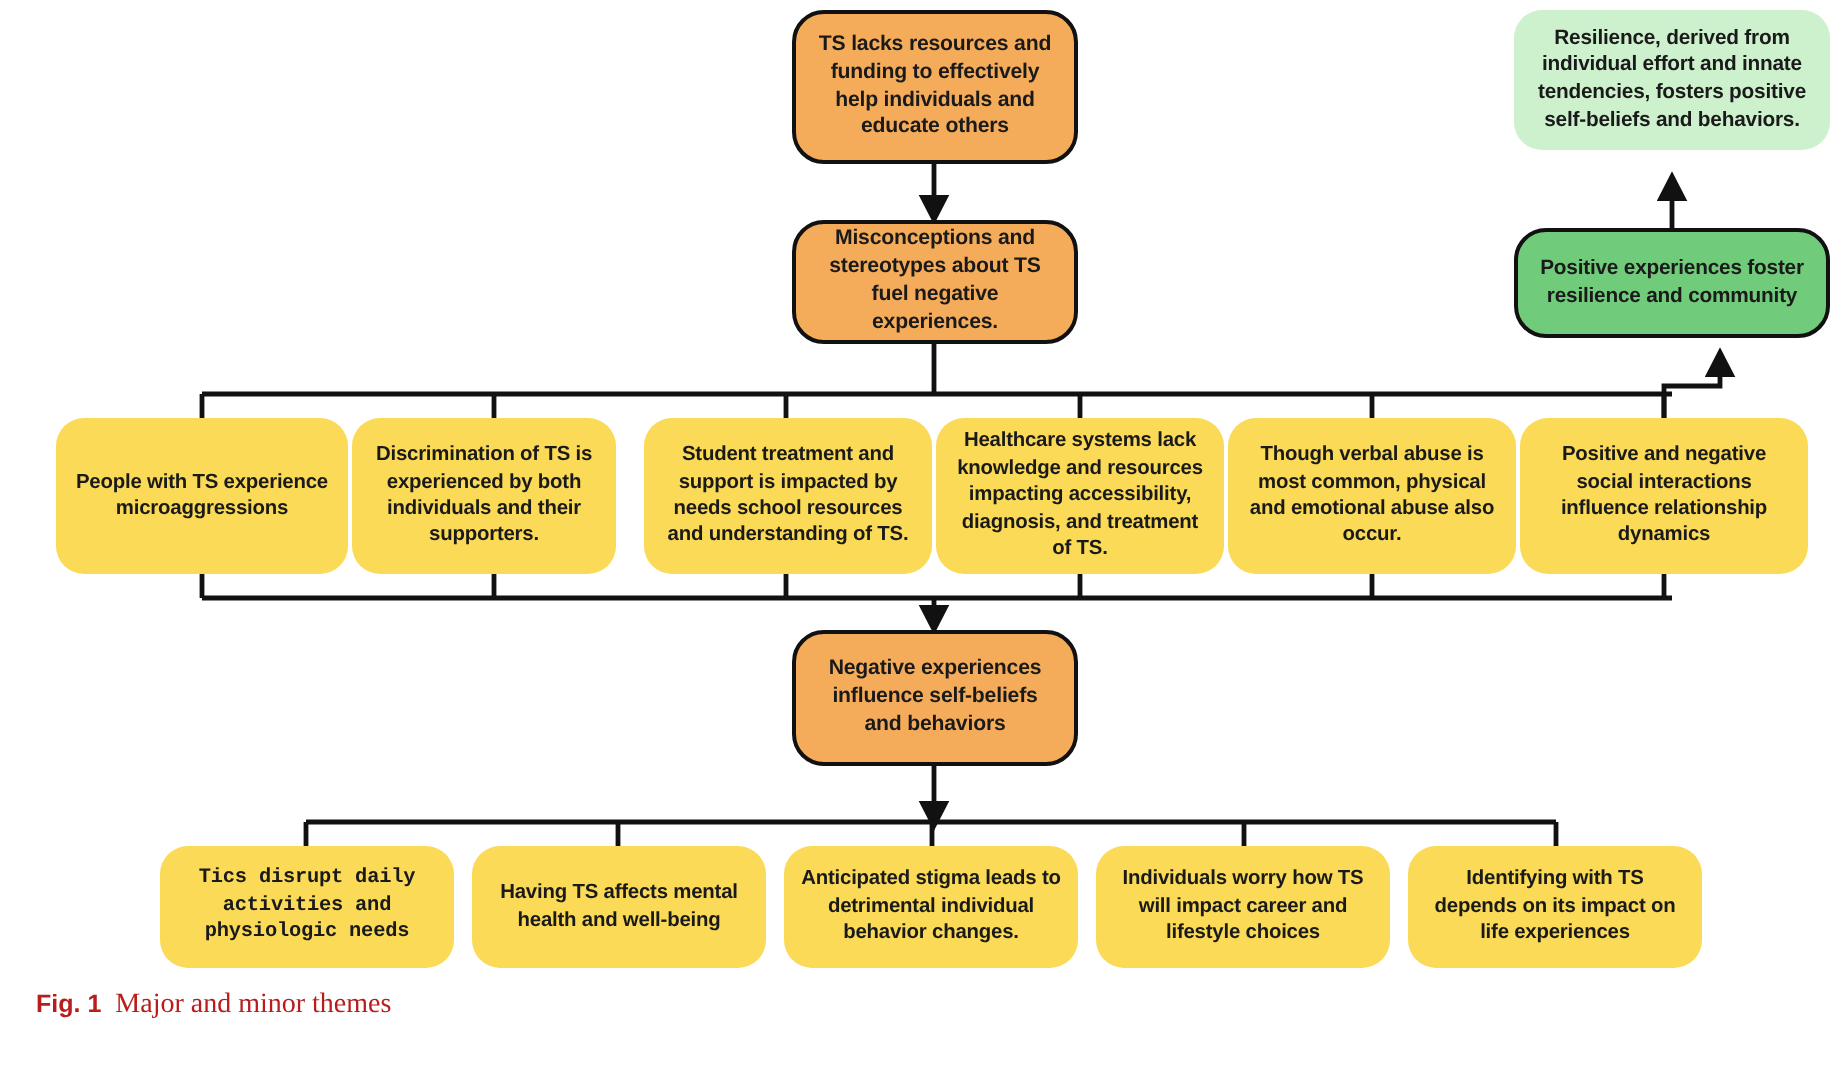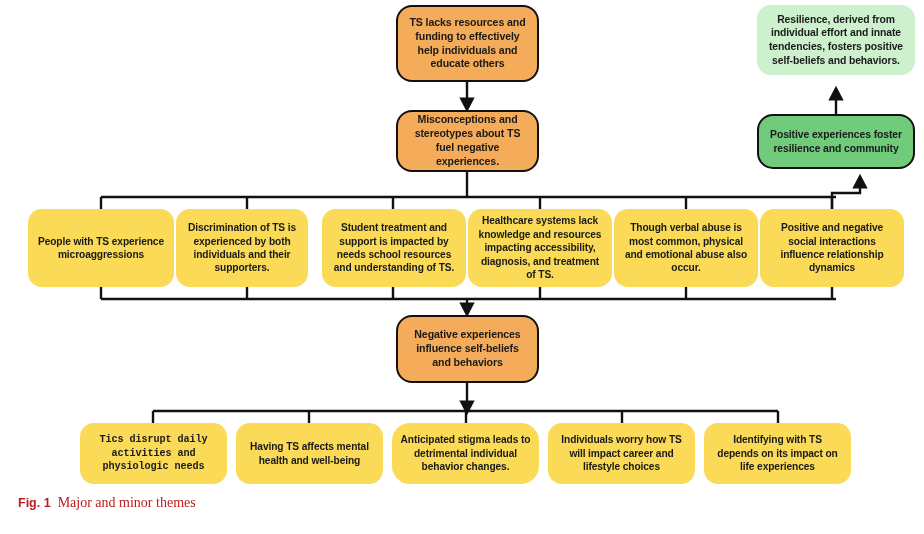--- a/index.html
+++ b/index.html
@@ -181,21 +181,21 @@
     </div>
 
     <div class="node yellow plain" style="left:80px; top:423px; width:147px; height:61px; font-size:10.2px;font-family:Liberation Mono, monospace;">
       <span class="node-text">Tics disrupt daily activities and physiologic needs</span>
     </div>
 
     <div class="node yellow plain" style="left:236px; top:423px; width:147px; height:61px; font-size:10.2px;">
       <span class="node-text">Having TS affects mental health and well-being</span>
     </div>
 
-    <div class="node yellow plain" style="left:392px; top:423px; width:147px; height:61px; font-size:10.2px;border-radius:18px;">
+    <div class="node yellow plain" style="left:392px; top:423px; width:147px; height:61px; font-size:10.2px;">
       <span class="node-text">Anticipated stigma leads to detrimental individual behavior changes.</span>
     </div>
 
     <div class="node yellow plain" style="left:548px; top:423px; width:147px; height:61px; font-size:10.2px;">
       <span class="node-text">Individuals worry how TS will impact career and lifestyle choices</span>
     </div>
 
     <div class="node yellow plain" style="left:704px; top:423px; width:147px; height:61px; font-size:10.2px;">
       <span class="node-text">Identifying with TS depends on its impact on life experiences</span>
     </div>

